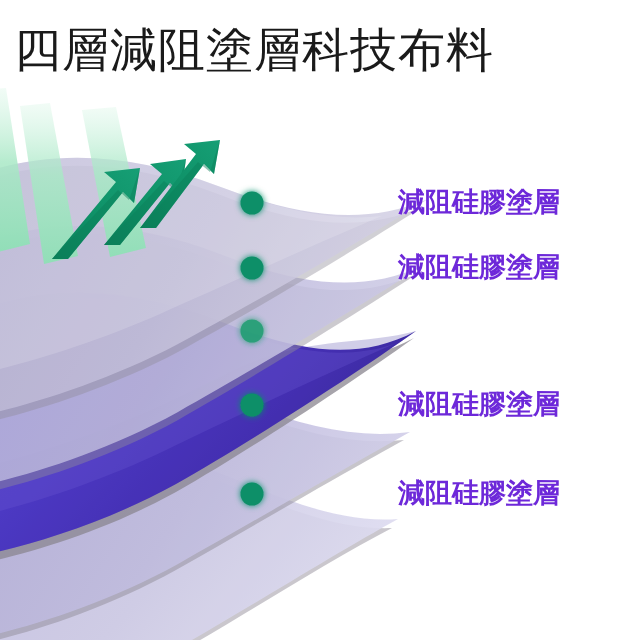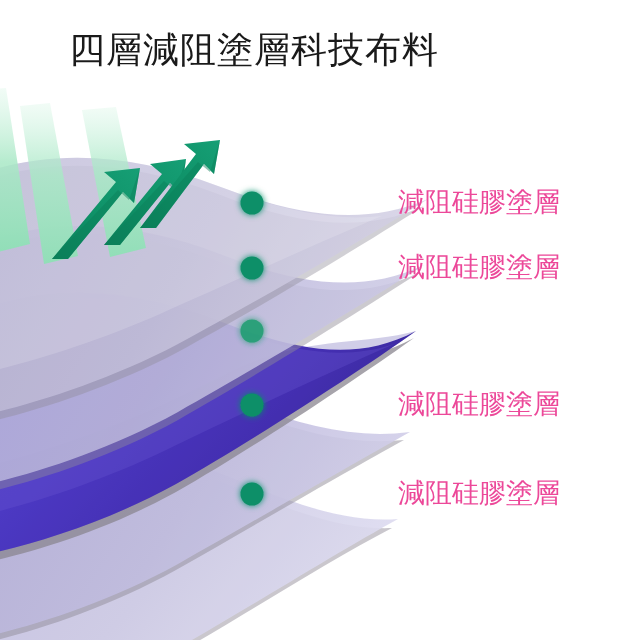--- a/index.html
+++ b/index.html
@@ -14,42 +14,43 @@
     background: #ffffff;
     overflow: hidden;
     font-family: "DejaVu Sans", "Liberation Sans", sans-serif;
   }
   #title {
     position: absolute;
     left: 0;
     top: 26px;
     width: 508px;
     text-align: center;
-    font-size: 36px;
+    font-size: 47px;
     line-height: 48px;
     letter-spacing: 1px;
     color: #1a1a1a;
     font-family: "DejaVu Sans", "Liberation Sans", sans-serif;
     font-weight: 400;
     white-space: nowrap;
   }
   #art {
     position: absolute;
     left: 0;
     top: 0;
     width: 640px;
     height: 640px;
   }
   .callout-label {
     position: absolute;
     font-size: 27px;
     line-height: 30px;
-    color: #ec4899;
+    color: #6d28d9;
     white-space: nowrap;
     font-family: "DejaVu Sans", "Liberation Sans", sans-serif;
+    font-weight: bold;
   }
   #watermark {
     position: absolute;
     left: 246px;
     top: 113px;
     width: 150px;
     height: 16px;
     color: #e7e5ea;
     font-size: 13px;
     letter-spacing: 2px;

